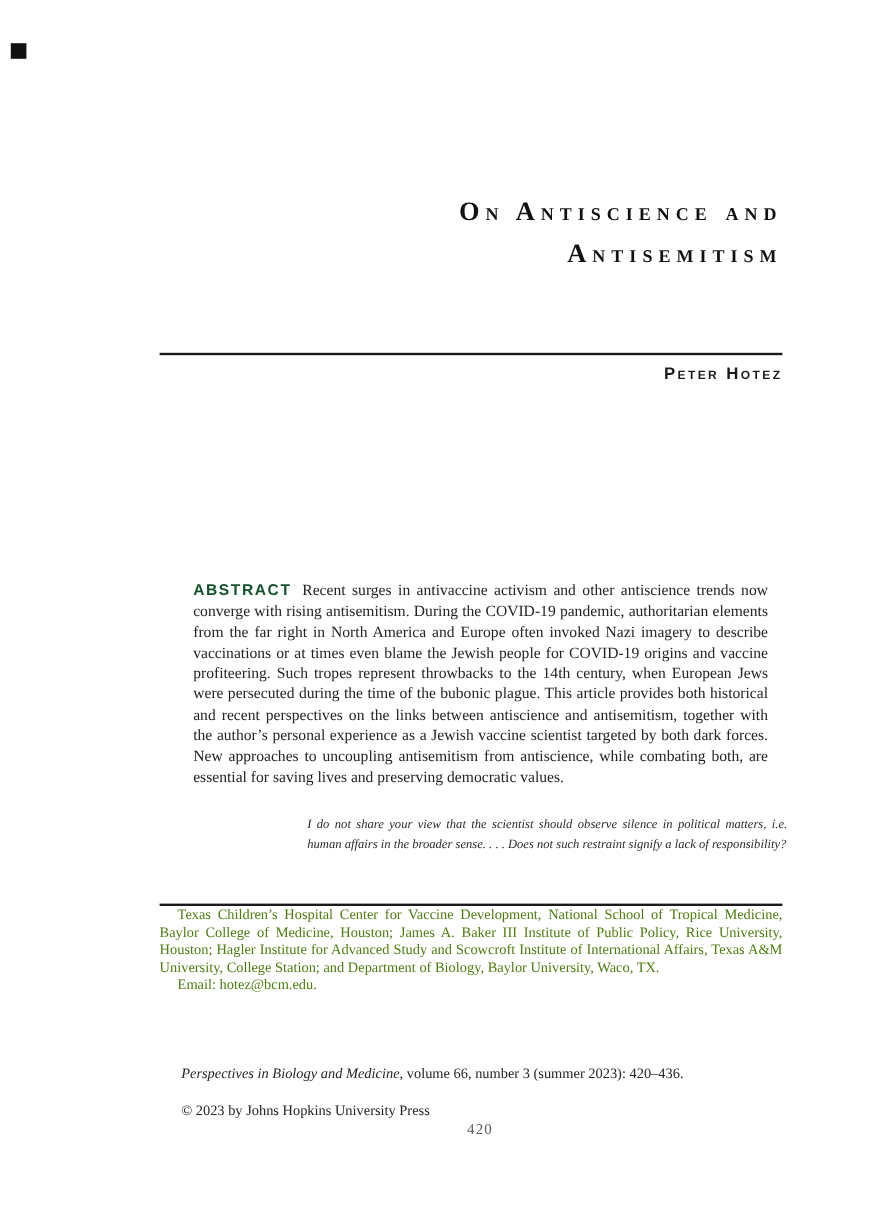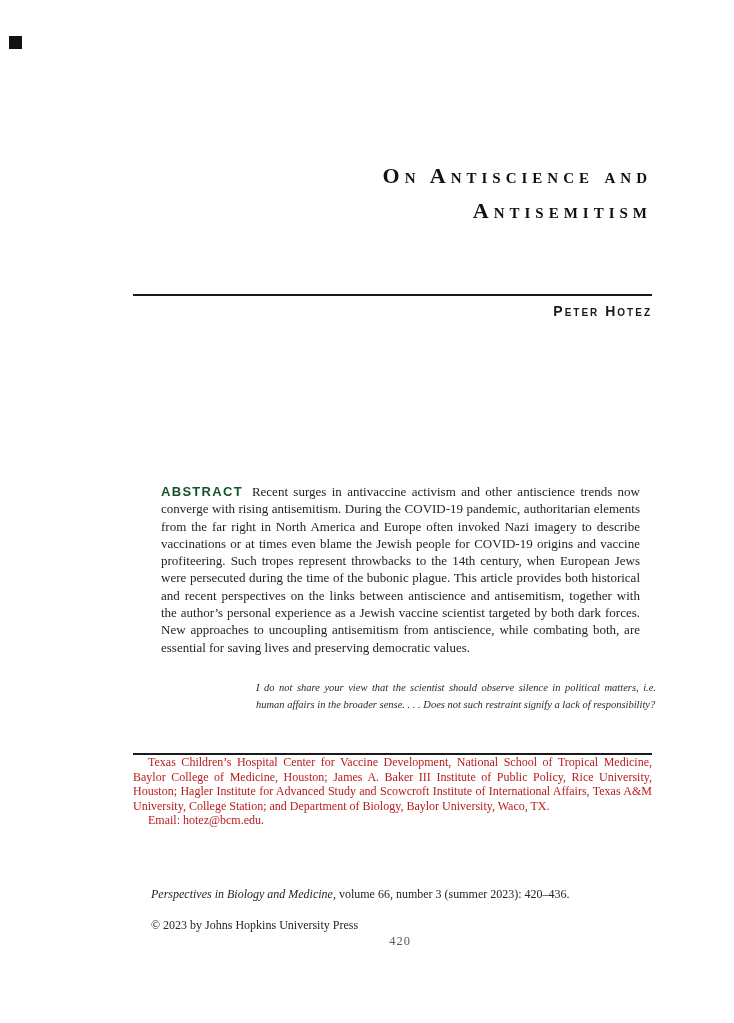--- a/index.html
+++ b/index.html
@@ -34,21 +34,21 @@
     font-style:italic;color:#2a2a2a;margin-top:16px;
   }
   .epigraph-attrib{
     margin-top:2px;text-align:right;font-style:normal;
     font-size:12.5px;color:#1f1f1f;
   }
   .attrib-strong{font-weight:bold;}
   .rule-footnote{position:absolute;left:133px;top:753px;width:519px;height:1.5px;background:#1a1a1a;}
   .footnotes{
     position:absolute;left:133px;top:755px;width:519px;
-    font-size:12px;line-height:14.6px;text-align:justify;color:#b91c1c;
+    font-size:12px;line-height:14.6px;text-align:justify;color:#4d7c0f;
   }
   .footnotes p{margin:0;text-indent:15px;}
   .journal{
     position:absolute;left:135px;top:871px;width:519px;
     font-size:12px;line-height:14.5px;color:#242424;
   }
   .journal p{margin:16px;}
   .journal .jname{font-style:italic;}
   .folio{
     position:absolute;left:0;top:934px;width:734px;text-align:center;

